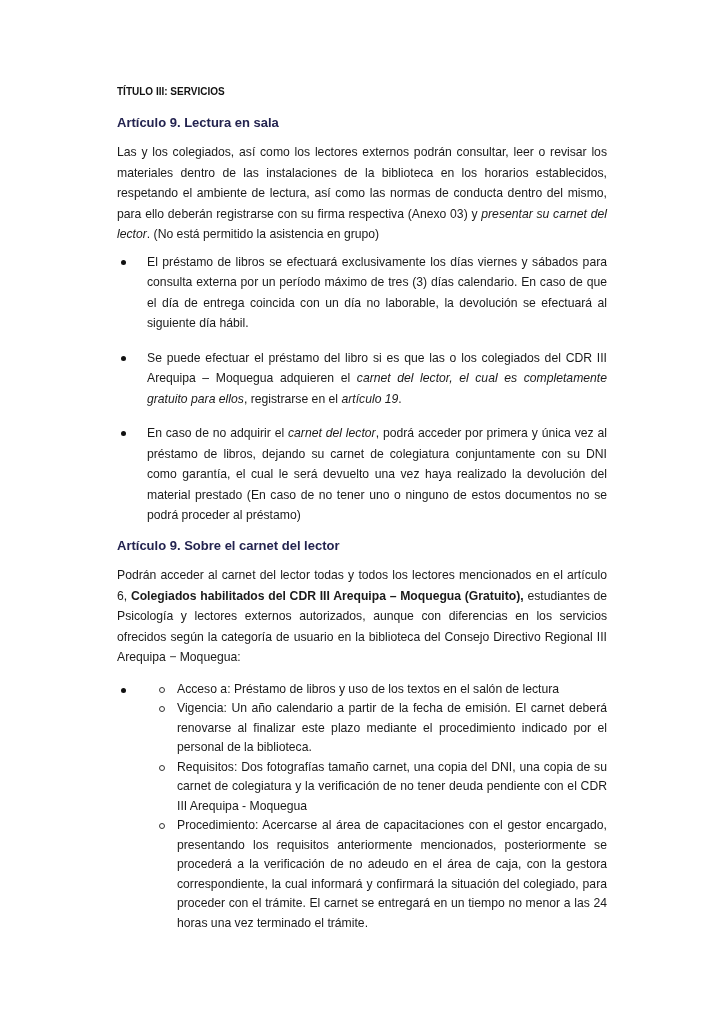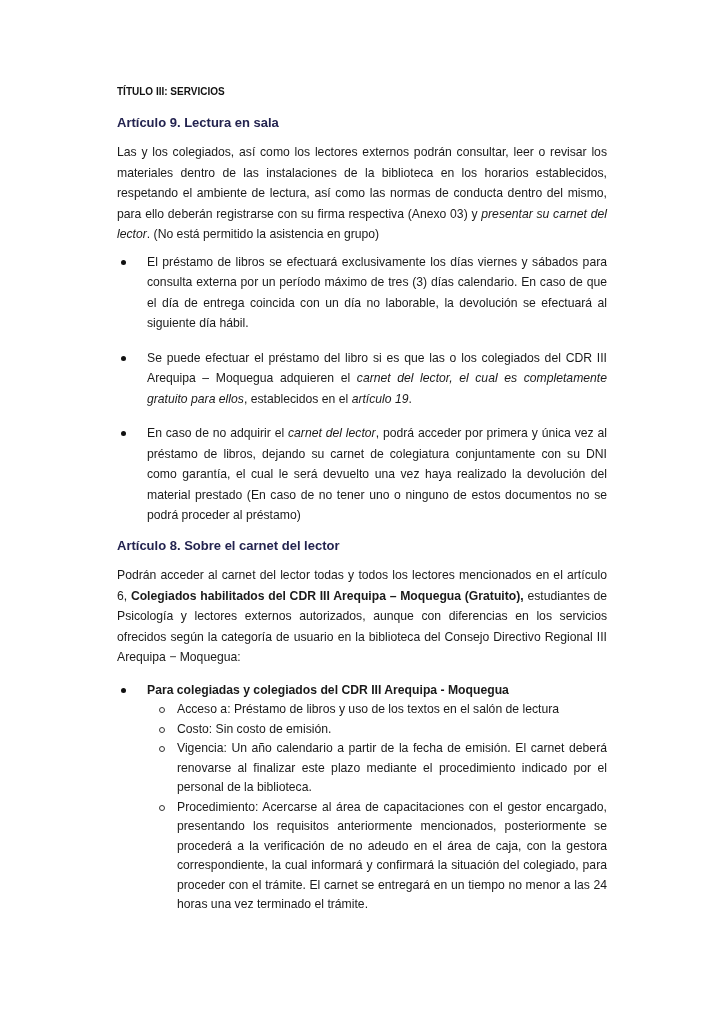--- a/index.html
+++ b/index.html
@@ -27,32 +27,31 @@
 
 <div class="page">
 
   <p class="title">TÍTULO III: SERVICIOS</p>
 
   <p class="art-heading">Artículo 9. Lectura en sala</p>
   <p class="para"><span>Las y los colegiados, así como los lectores externos podrán consultar, leer o revisar los materiales dentro de las instalaciones de la biblioteca en los horarios establecidos, respetando el ambiente de lectura, así como las normas de conducta dentro del mismo, para ello deberán registrarse con su firma respectiva (Anexo 03) y </span><span class="i">presentar su carnet del lector</span><span>. (No está permitido la asistencia en grupo)</span></p>
 
   <ul class="bullets">
     <li><span class="dot"></span><span>El préstamo de libros se efectuará exclusivamente los días viernes y sábados para consulta externa por un período máximo de tres (3) días calendario. En caso de que el día de entrega coincida con un día no laborable, la devolución se efectuará al siguiente día hábil.</span></li>
-    <li><span class="dot"></span><span>Se puede efectuar el préstamo del libro si es que las o los colegiados del CDR III Arequipa – Moquegua adquieren el </span><span class="i">carnet del lector, el cual es completamente gratuito para ellos</span><span>, establecidos en el </span><span class="i">artículo 19</span><span>.</span></li>
+    <li><span class="dot"></span><span>Se puede efectuar el préstamo del libro si es que las o los colegiados del CDR III Arequipa – Moquegua adquieren el </span><span class="i">carnet del lector, el cual es completamente gratuito para ellos</span><span>, registrarse en el </span><span class="i">artículo 19</span><span>.</span></li>
     <li class="compact"><span class="dot"></span><span>En caso de no adquirir el </span><span class="i">carnet del lector</span><span>, podrá acceder por primera y única vez al préstamo de libros, dejando su carnet de colegiatura conjuntamente con su DNI como garantía, el cual le será devuelto una vez haya realizado la devolución del material prestado (En caso de no tener uno o ninguno de estos documentos no se podrá proceder al préstamo)</span></li>
   </ul>
 
-  <p class="art-heading">Artículo 8. Sobre el carnet del lector</p>
+  <p class="art-heading">Artículo 9. Sobre el carnet del lector</p>
   <p class="para" style="margin-bottom:12px"><span>Podrán acceder al carnet del lector todas y todos los lectores mencionados en el artículo 6, </span><span class="b">Colegiados habilitados del CDR III Arequipa – Moquegua (Gratuito),</span><span> estudiantes de Psicología y lectores externos autorizados, aunque con diferencias en los servicios ofrecidos según la categoría de usuario en la biblioteca del Consejo Directivo Regional III Arequipa − Moquegua:</span></p>
 
   <ul class="bullets">
     <li style="margin-bottom:0">
       <span class="dot"></span>
-      <span class="b">Para colegiadas y colegiados del CDR III Arequipa - Moquegua</span>
       <ul class="sub">
         <li><span class="circ"></span><span>Acceso a: Préstamo de libros y uso de los textos en el salón de lectura</span></li>
-        <li><span class="circ"></span><span>Costo: Sin costo de emisión.</span></li>
         <li><span class="circ"></span><span>Vigencia: Un año calendario a partir de la fecha de emisión. El carnet deberá renovarse al finalizar este plazo mediante el procedimiento indicado por el personal de la biblioteca.</span></li>
+        <li><span class="circ"></span><span>Requisitos: Dos fotografías tamaño carnet, una copia del DNI, una copia de su carnet de colegiatura y la verificación de no tener deuda pendiente con el CDR III Arequipa - Moquegua</span></li>
         <li><span class="circ"></span><span>Procedimiento: Acercarse al área de capacitaciones con el gestor encargado, presentando los requisitos anteriormente mencionados, posteriormente se procederá a la verificación de no adeudo en el área de caja, con la gestora correspondiente, la cual informará y confirmará la situación del colegiado, para proceder con el trámite. El carnet se entregará en un tiempo no menor a las 24 horas una vez terminado el trámite.</span></li>
       </ul>
     </li>
   </ul>
 </div>
 
 </body></html>

